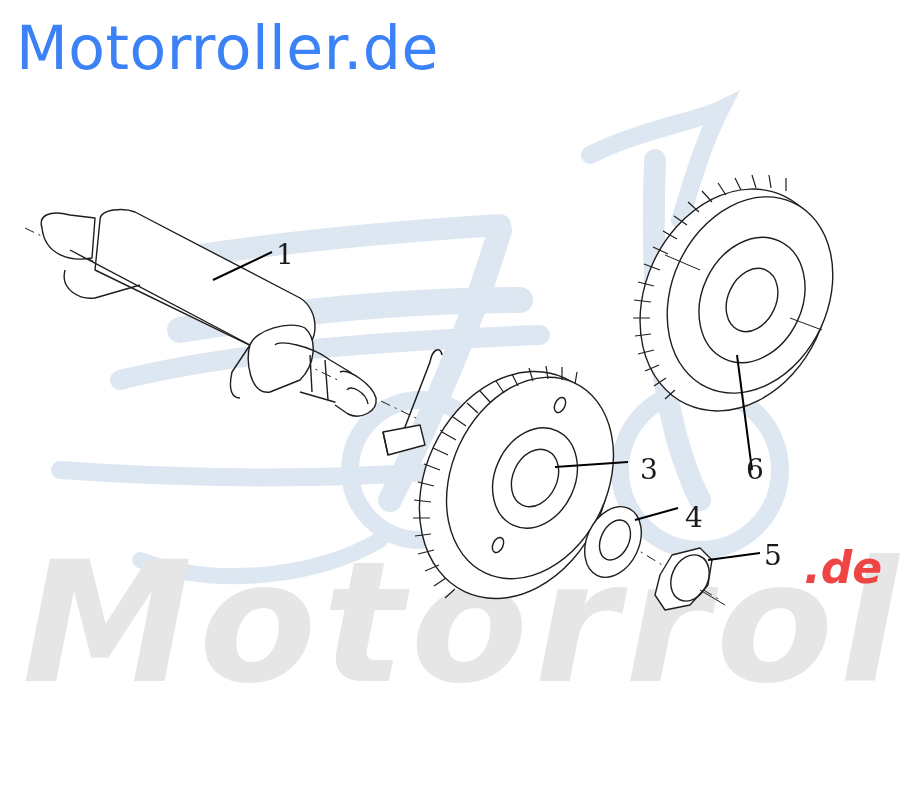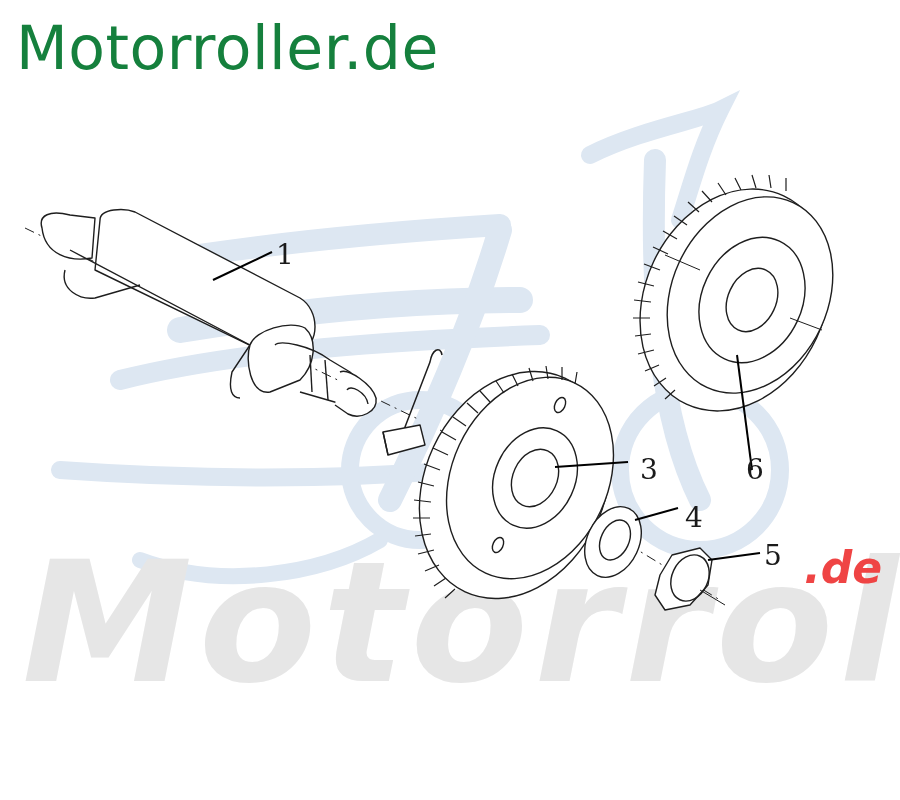--- a/index.html
+++ b/index.html
@@ -1,19 +1,19 @@
 <!DOCTYPE html>
 <html><head>
 <meta charset="utf-8">
 <style>
   html, body { margin:0; padding:0; background:#ffffff; }
   body { width:900px; height:800px; position:relative; overflow:hidden; font-family:"Liberation Sans", sans-serif; }
   .top-watermark {
     position:absolute; left:16px; top:8px;
-    font-family:"DejaVu Sans", sans-serif; font-size:60px; color:#15803d;
+    font-family:"DejaVu Sans", sans-serif; font-size:60px; color:#3b82f6;
     letter-spacing:0.5px; line-height:80px;
   }
   .big-watermark {
     position:absolute; left:22px; top:548px;
     font-family:"DejaVu Sans", sans-serif; font-weight:bold; font-style:italic;
     font-size:168px; color:#e6e6e6; letter-spacing:6px; line-height:150px;
     transform:scaleX(1.02); transform-origin:left top;
   }
   .dot-de {
     position:absolute; left:804px; top:542px;

